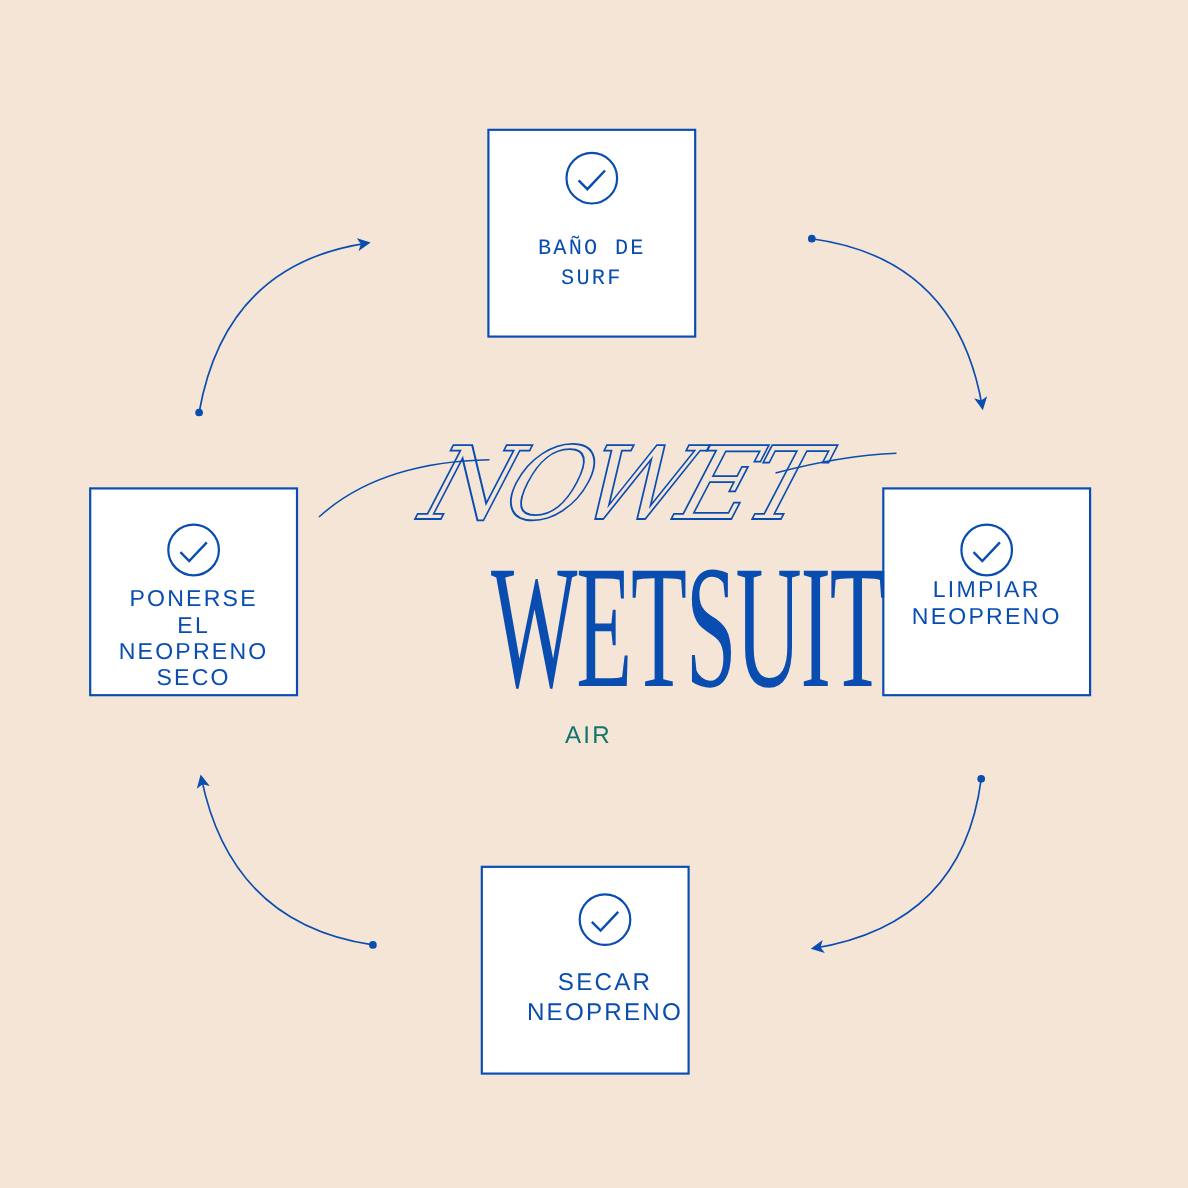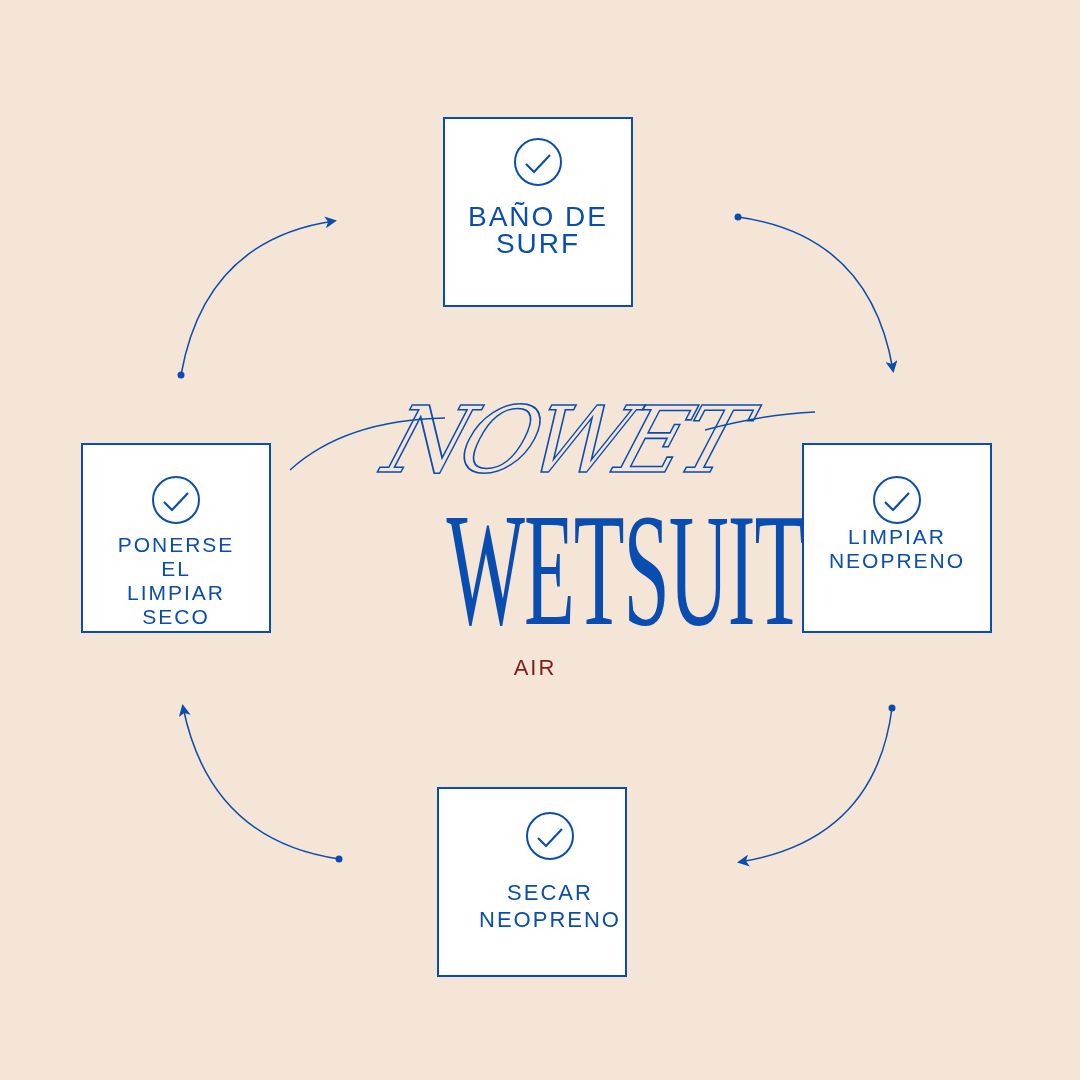--- a/index.html
+++ b/index.html
@@ -46,21 +46,21 @@
     line-height: 130px;
     transform: scaleX(0.52);
     transform-origin: center;
     letter-spacing: -2px;
   }
   .brand-main span { display: inline-block; }
   .brand-sub {
     position: absolute;
     left: 440px; top: 655px; width: 190px;
     text-align: center;
-    color: #7f1d1d;
+    color: #0f766e;
     font-family: "Liberation Sans", sans-serif;
     font-size: 22px;
     letter-spacing: 2px;
   }
 </style>
 </head>
 <body>
 
 <svg id="arrows" width="1080" height="1080" viewBox="0 0 1080 1080">
   <defs>
@@ -88,21 +88,21 @@
     <circle cx="181" cy="375" r="3.5" fill="#0a4db0"></circle>
     <path d="M181,375 Q205,240 334,221" fill="none" stroke="#0a4db0" stroke-width="1.5" marker-end="url(#ah)"></path>
   </g>
 </svg>
 
 <div class="step" style="left:443px; top:117px;">
   <svg class="check" viewBox="0 0 50 50">
     <circle cx="25" cy="25" r="23" fill="none" stroke="#0a4db0" stroke-width="2"></circle>
     <path d="M13,27 L21,35 L37,18" fill="none" stroke="#0a4db0" stroke-width="2.2"></path>
   </svg>
-  <div class="step-label" style="margin-top:16px; line-height:27px; font-size:28px;">BAÑO DE
+  <div class="step-label" style="margin-top:26px; line-height:27px; font-size:20px;font-family:Liberation Mono, monospace;">BAÑO DE
 SURF</div>
 </div>
 
 <div class="step" style="left:802px; top:443px;">
   <svg class="check" viewBox="0 0 50 50" style="margin-top:30px;">
     <circle cx="25" cy="25" r="23" fill="none" stroke="#0a4db0" stroke-width="2"></circle>
     <path d="M13,27 L21,35 L37,18" fill="none" stroke="#0a4db0" stroke-width="2.2"></path>
   </svg>
   <div class="step-label" style="">LIMPIAR
 NEOPRENO</div>
@@ -117,21 +117,21 @@
 NEOPRENO</div>
 </div>
 
 <div class="step" style="left:81px; top:443px;">
   <svg class="check" viewBox="0 0 50 50" style="margin-top:30px;">
     <circle cx="25" cy="25" r="23" fill="none" stroke="#0a4db0" stroke-width="2"></circle>
     <path d="M13,27 L21,35 L37,18" fill="none" stroke="#0a4db0" stroke-width="2.2"></path>
   </svg>
   <div class="step-label" style="margin-top:8px;">PONERSE
 EL
-LIMPIAR
+NEOPRENO
 SECO</div>
 </div>
 
 <svg class="brand-script" viewBox="0 0 535 100">
   <text x="267" y="72" text-anchor="middle" font-family="DejaVu Serif, serif" font-style="italic" font-size="92" fill="none" stroke="#0a4db0" stroke-width="1.6" letter-spacing="-6" transform="skewX(-18) translate(25,0)">NOWET</text>
   <path d="M5,70 Q60,20 160,18 M420,30 Q480,14 530,12" fill="none" stroke="#0a4db0" stroke-width="1.4"></path>
 </svg>
 
 <div class="brand-main">
   <span>WETSUIT</span>

